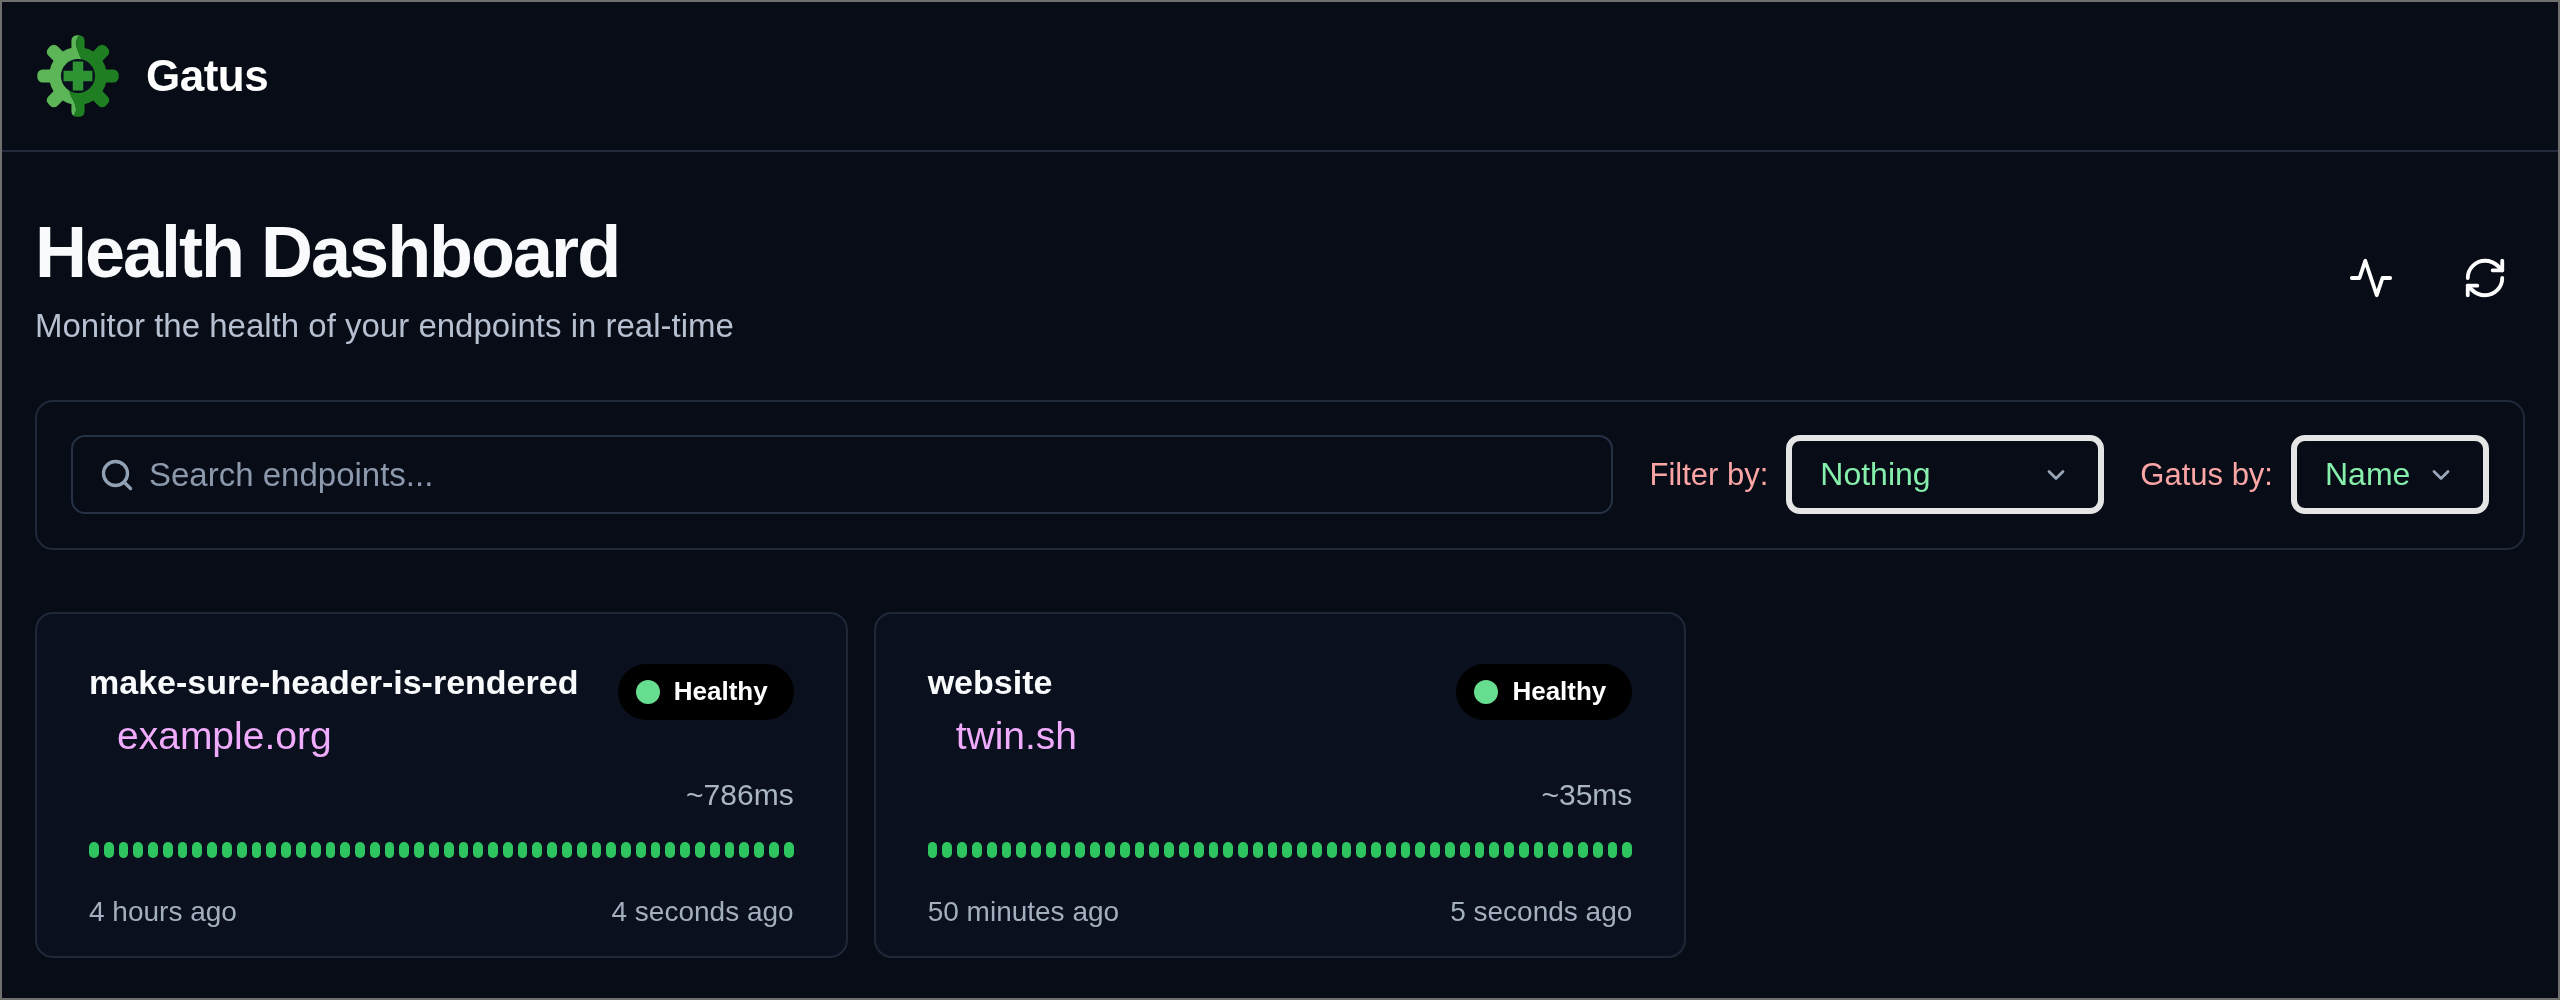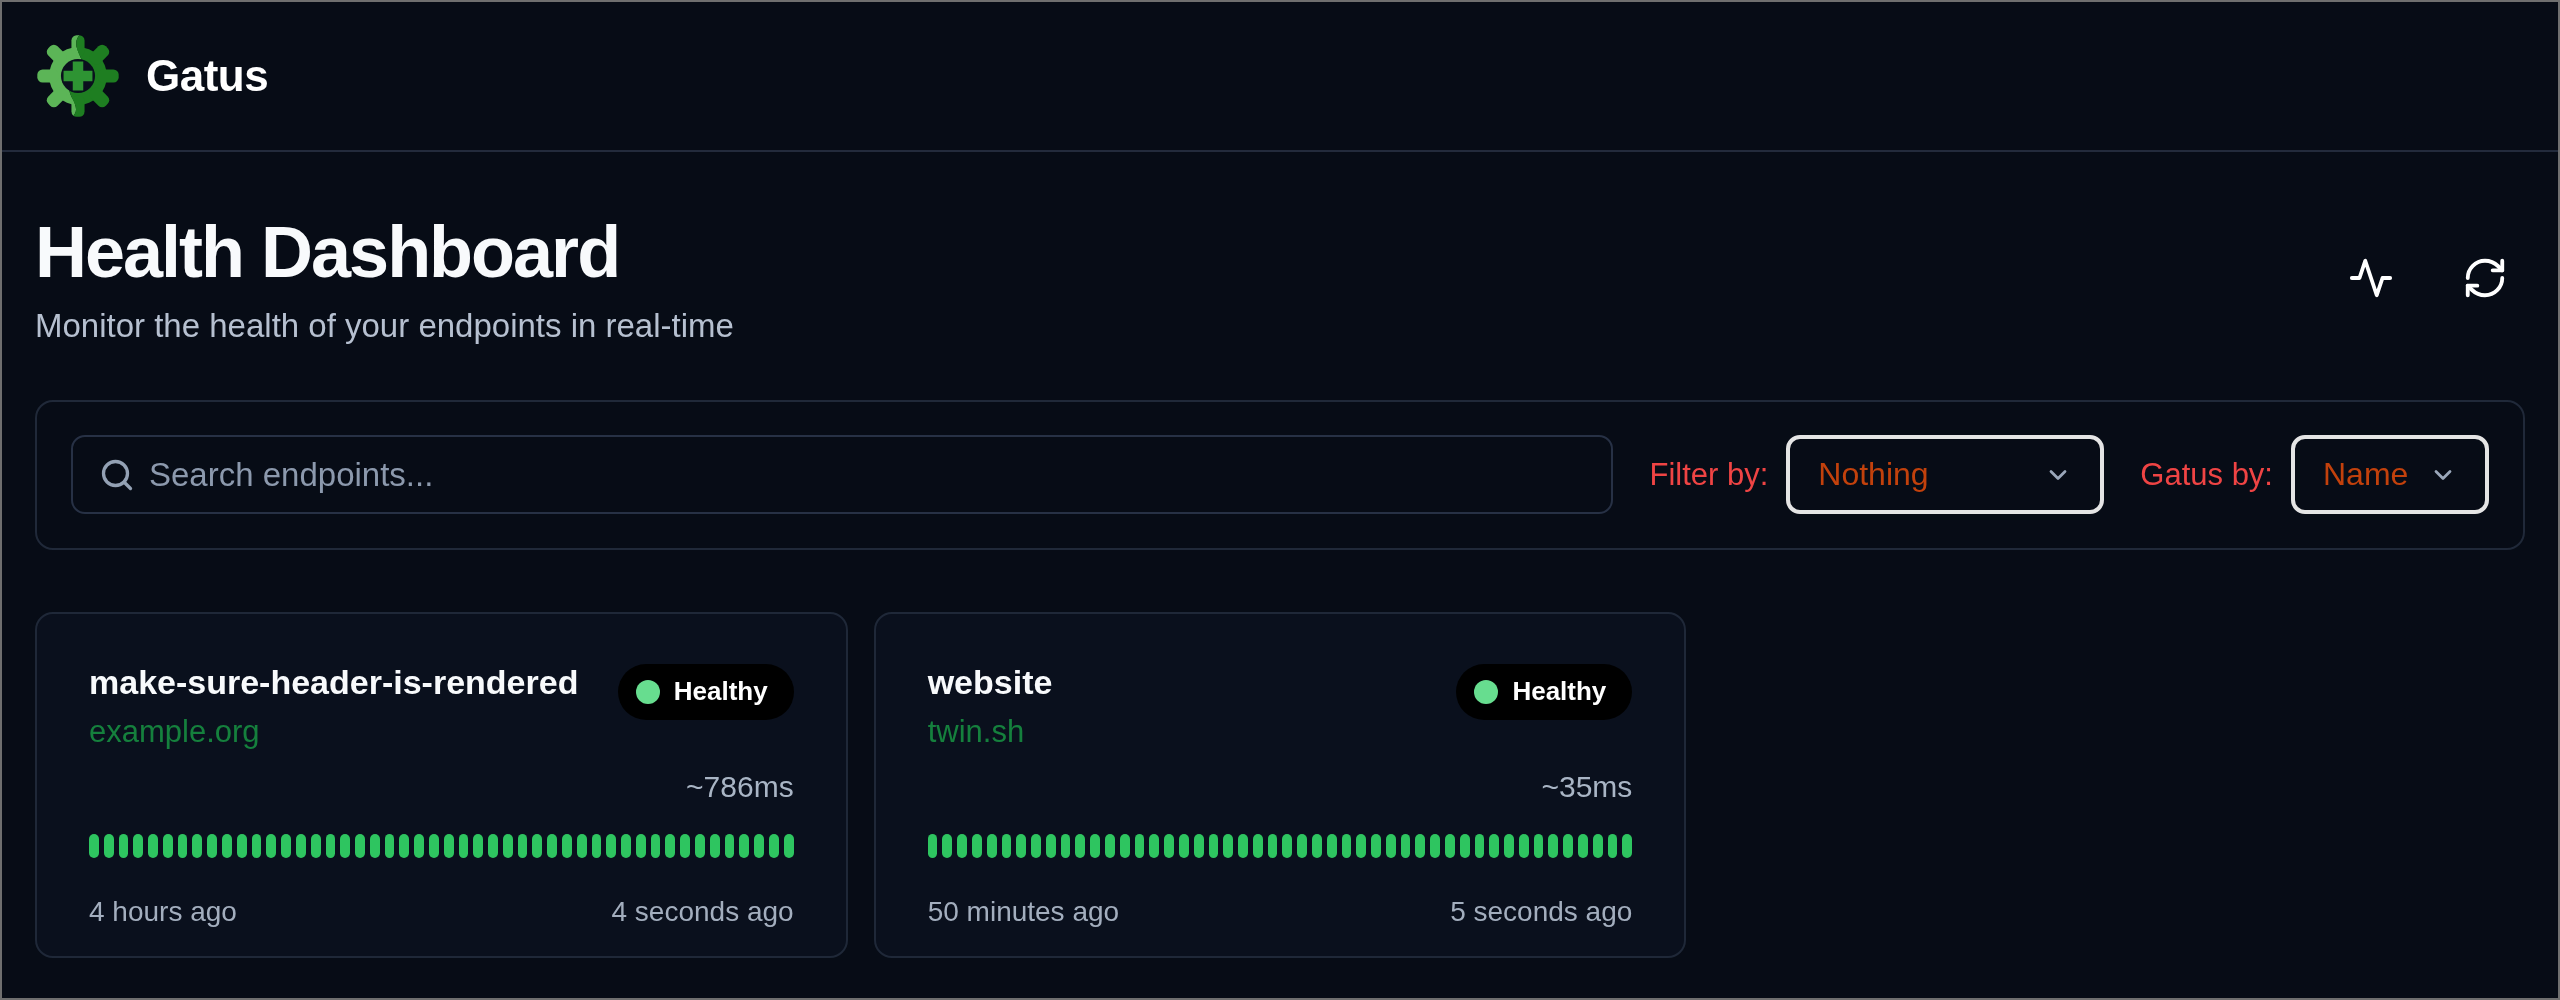--- a/index.html
+++ b/index.html
@@ -66,30 +66,30 @@
     padding:0 26px; gap:14px;
     background:transparent;
   }
   .search-box svg { width:36px; height:36px; stroke:#93a1b4; stroke-width:2.2; fill:none; stroke-linecap:round; flex:0 0 auto; }
   .search-box input {
     flex:1; background:transparent; border:none; outline:none;
     font-family:"Liberation Sans", sans-serif;
     font-size:33px; color:#e2e8f0;
   }
   .search-box input::placeholder { color:#8c99ad; opacity:1; }
-  .tool-label { font-size:31px; color:#ef4444; margin-left:36px; white-space:nowrap; }
+  .tool-label { font-size:31px; color:#fca5a5; margin-left:36px; white-space:nowrap; }
   .select {
     height:79px;
-    border:4px solid #e5e5e5;
+    border:6px solid #e5e5e5;
     border-radius:14px;
     margin-left:18px;
     display:flex; align-items:center; justify-content:space-between;
     padding:0 28px;
     cursor:pointer;
-    font-size:32px; color:#c2410c;
+    font-size:32px; color:#86efac;
   }
   .select.filter { width:318px; }
   .select.sort  { width:198px; }
   .select svg { width:28px; height:28px; stroke:#9aa7ba; stroke-width:2.4; fill:none; stroke-linecap:round; stroke-linejoin:round; }
 
   
   .cards {
     margin-top:62px;
     display:grid;
     grid-template-columns:repeat(3, 1fr);
@@ -99,21 +99,21 @@
     height:346px;
     border:2px solid #1f2838;
     border-radius:18px;
     background:#0a101d;
     padding:46px 52px 28px 52px;
     cursor:pointer;
     display:flex; flex-direction:column;gap:20px;
   }
   .card-top { display:flex; justify-content:space-between; align-items:flex-start; }
   .card-name { font-size:34px; font-weight:700; color:#f8fafc; line-height:1.3; }
-  .card-group { margin-top:10px; font-size:31px; color:#15803d; }
+  .card-group { margin-top:10px; font-size:39px; color:#f0abfc;margin-left:28px; }
   .badge {
     height:56px;
     background:#000000;
     border-radius:999px;
     display:flex; align-items:center; gap:14px;
     padding:0 26px 0 18px;
     flex:0 0 auto;
     margin-top:4px;
   }
   .badge-dot { width:24px; height:24px; border-radius:50%; background:#67dd8f; }

